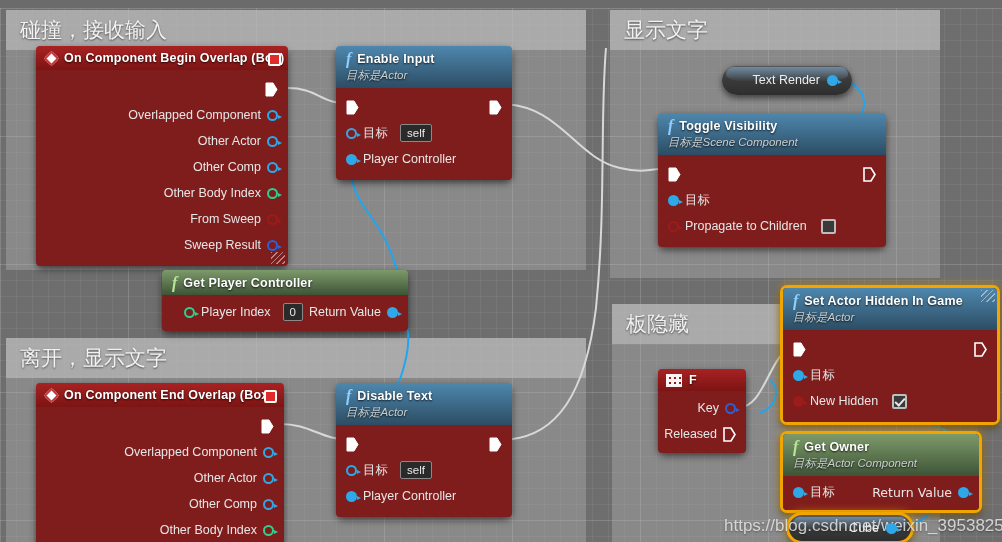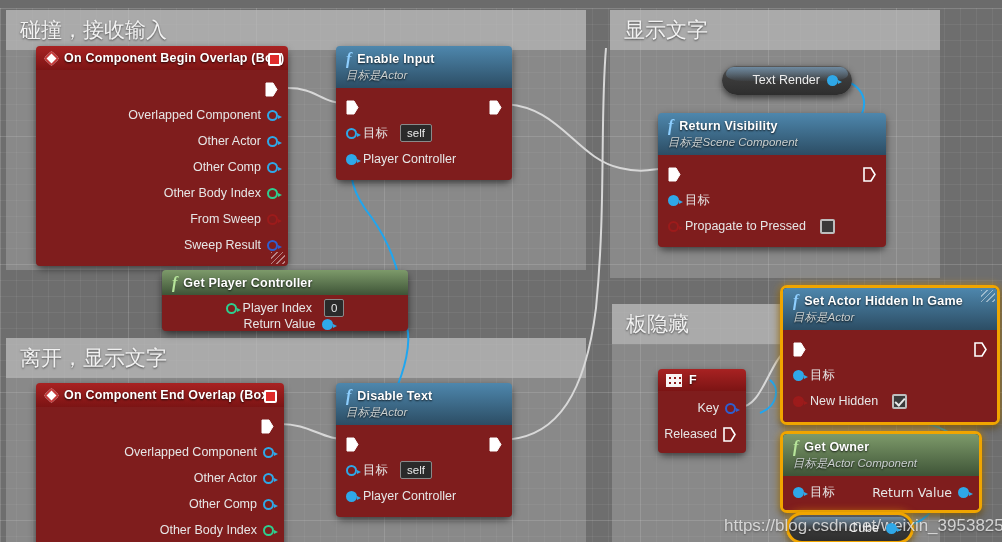--- a/index.html
+++ b/index.html
@@ -329,21 +329,21 @@
   </div>
 
   <div class="node" style="left:162px;top:262px;width:246px;">
     <div class="node-header hdr-pure" style="padding-bottom:4px;">
       <div class="hdr-row">
         <span class="fn-glyph green">f</span>
         <span class="ttl">Get Player Controller</span>
       </div>
     </div>
     <div class="node-body" style="padding:4px 0 6px 0;">
-      <div class="pin-row" style="justify-content:space-between;flex-direction:column;">
+      <div class="pin-row" style="justify-content:flex-end;">
         <span style="display:flex;align-items:center;">
           <span class="pin-dot pin-hollow lft" style="color:#2ecf8f;"></span>
           <span class="pin-label">Player Index</span>
           <span class="valbox">0</span>
         </span>
         <span style="display:flex;align-items:center;">
           <span class="pin-label">Return Value</span>
           <span class="pin-dot pin-solid rgt" style="color:#2fa8e8;"></span>
         </span>
       </div>
@@ -421,21 +421,21 @@
   <div class="pill" style="left:722px;top:57px;width:130px;height:30px;">
     <span class="sheen"></span>
     <span class="lbl">Text Render</span>
     <span class="pin-dot pin-solid rgt dot" style="color:#2fa8e8;"></span>
   </div>
 
   <div class="node" style="left:658px;top:105px;width:228px;">
     <div class="node-header hdr-fn">
       <div class="hdr-row">
         <span class="fn-glyph">f</span>
-        <span class="ttl">Return Visibility</span>
+        <span class="ttl">Toggle Visibility</span>
       </div>
       <div class="sub">目标是Scene Component</div>
     </div>
     <div class="node-body">
       <div class="pin-row" style="justify-content:space-between;">
         <span class="exec">
           <svg width="13" height="15" viewBox="0 0 13 15">
               <path d="M1,1 L8,1 L12,7.5 L8,14 L1,14 Z" fill="#ffffff" stroke="#ffffff"></path>
             </svg>
         </span>
@@ -444,21 +444,21 @@
               <path d="M1,1 L8,1 L12,7.5 L8,14 L1,14 Z" fill="none" stroke="#ffffff" stroke-width="1.6"></path>
             </svg>
         </span>
       </div>
       <div class="pin-row cn">
         <span class="pin-dot pin-solid lft" style="color:#2fa8e8;"></span>
         <span class="pin-label">目标</span>
       </div>
       <div class="pin-row">
         <span class="pin-dot pin-hollow lft" style="color:#9c1b1b;"></span>
-        <span class="pin-label">Propagate to Pressed</span>
+        <span class="pin-label">Propagate to Children</span>
         <span class="chk"></span>
       </div>
     </div>
   </div>
 
   <div class="node sel" style="left:780px;top:277px;width:220px;">
     <div class="node-header hdr-fn">
       <div class="hdr-row">
         <span class="fn-glyph">f</span>
         <span class="ttl">Set Actor Hidden In Game</span>

